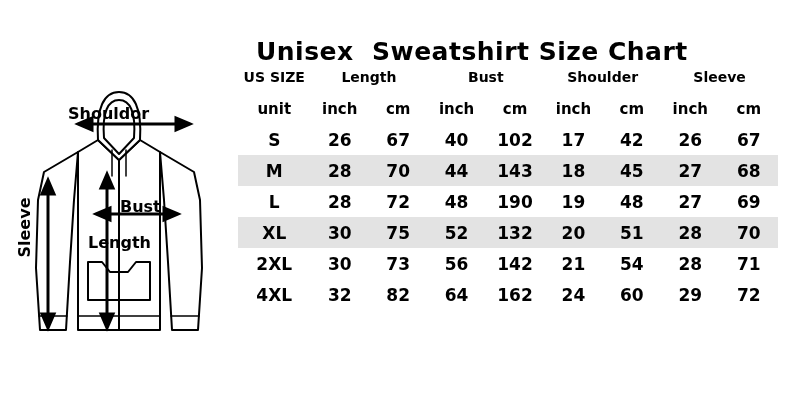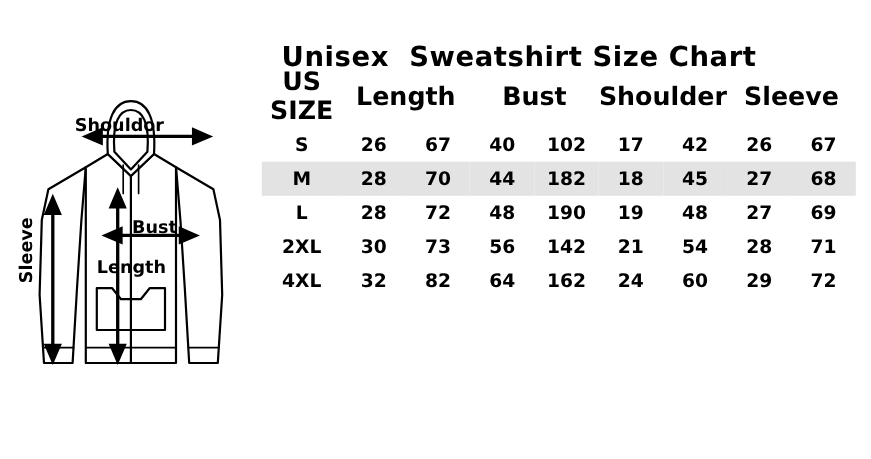--- a/index.html
+++ b/index.html
@@ -44,21 +44,21 @@
     border-collapse: collapse;
     table-layout: fixed;
   }
   .size-table td, .size-table th {
     text-align: center;
     vertical-align: middle;
     font-weight: bold;
     padding: 0;
   }
   .size-table .grp-row td {
-    font-size: 23px;
+    font-size: 14px;
     height: 30px;
     padding-bottom: 2px;
   }
   .size-table .unit-row td {
     font-size: 15px;
     height: 30px;
   }
   .size-table .data-row td {
     font-size: 17px;
     height: 31px;
@@ -166,54 +166,76 @@
         <col class="col-val">
     </colgroup>
     <thead>
       <tr class="grp-row">
         <td>US  SIZE</td>
         <td colspan="2">Length</td>
         <td colspan="2">Bust</td>
         <td colspan="2">Shoulder</td>
         <td colspan="2">Sleeve</td>
       </tr>
+      <tr class="unit-row">
+        <td>unit</td>
+        <td>inch</td>
+        <td>cm</td>
+        <td>inch</td>
+        <td>cm</td>
+        <td>inch</td>
+        <td>cm</td>
+        <td>inch</td>
+        <td>cm</td>
+      </tr>
     </thead>
     <tbody id="table-body">
         <tr class="data-row">
           <td>S</td>
           <td>26</td>
           <td>67</td>
           <td>40</td>
           <td>102</td>
           <td>17</td>
           <td>42</td>
           <td>26</td>
           <td>67</td>
         </tr>
         <tr class="data-row shaded">
           <td>M</td>
           <td>28</td>
           <td>70</td>
           <td>44</td>
-          <td>182</td>
+          <td>143</td>
           <td>18</td>
           <td>45</td>
           <td>27</td>
           <td>68</td>
         </tr>
         <tr class="data-row">
           <td>L</td>
           <td>28</td>
           <td>72</td>
           <td>48</td>
           <td>190</td>
           <td>19</td>
           <td>48</td>
           <td>27</td>
           <td>69</td>
+        </tr>
+        <tr class="data-row shaded">
+          <td>XL</td>
+          <td>30</td>
+          <td>75</td>
+          <td>52</td>
+          <td>132</td>
+          <td>20</td>
+          <td>51</td>
+          <td>28</td>
+          <td>70</td>
         </tr>
         <tr class="data-row">
           <td>2XL</td>
           <td>30</td>
           <td>73</td>
           <td>56</td>
           <td>142</td>
           <td>21</td>
           <td>54</td>
           <td>28</td>

